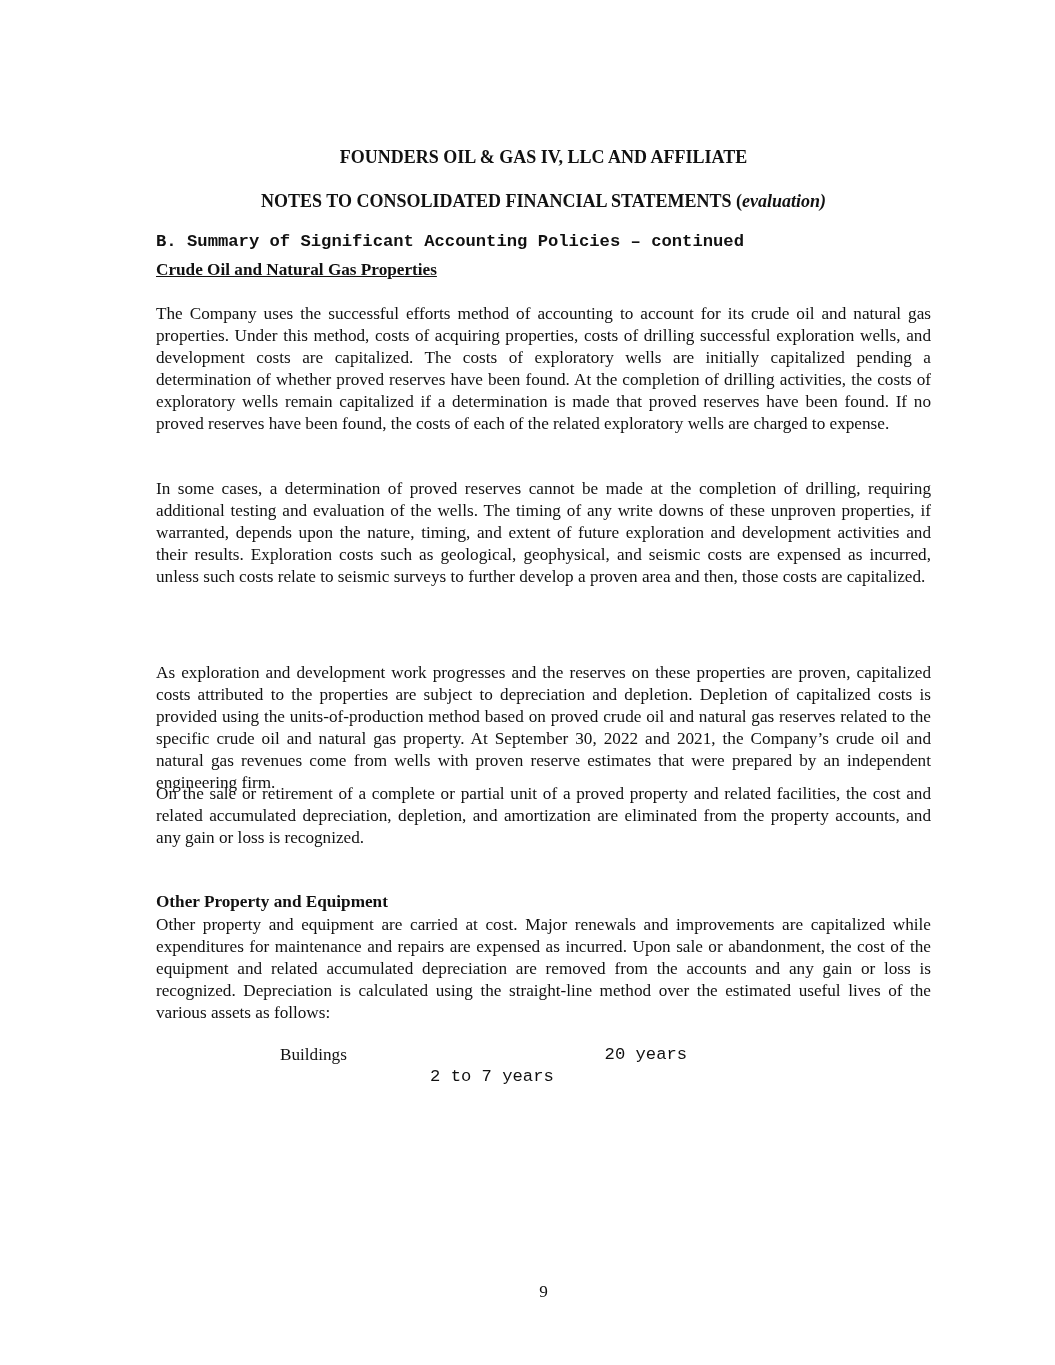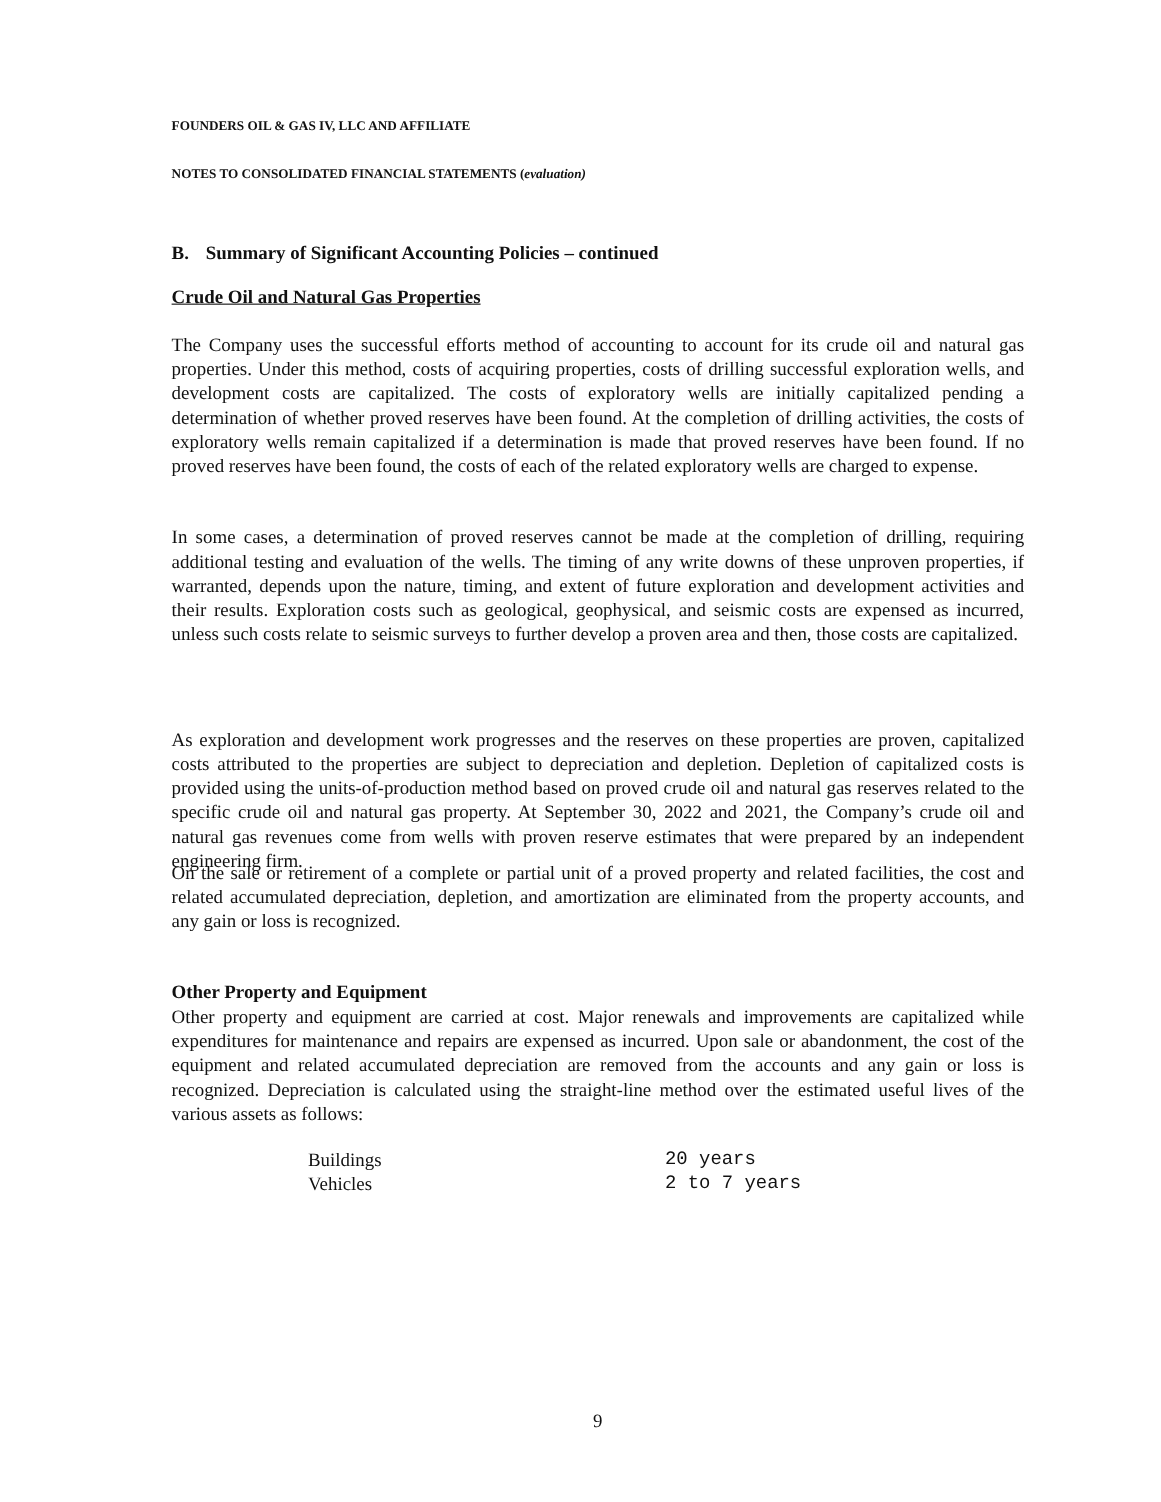--- a/index.html
+++ b/index.html
@@ -13,34 +13,36 @@
   }
   .page {
     position: absolute;
     left: 156px;
     top: 0;
     width: 775px;
   }
   .title {
     position: absolute;
     left: 0; width: 775px;
+    text-align: center;
     font-weight: bold;
-    font-size: 12px;
+    font-size: 18px;
     white-space: nowrap;
+    margin-top: 40px;
   }
   .title1 { top: 107px; }
   .title2 { top: 151px; }
   .title2 i { font-style: italic; }
   .heading {
     position: absolute;
     left: 0;
     font-weight: bold;
     white-space: nowrap;
   }
-  .section-b { top: 220px; }
+  .section-b { top: 232px; font-family: Liberation Mono, monospace; }
   .section-b .letter { display: inline-block; width: 31px; }
   .h-crude { top: 260px; text-decoration: underline; }
   .h-other { top: 892px; }
   .para {
     position: absolute;
     left: 0;
     width: 775px;
     text-align: justify;
     line-height: 21.9px;
     margin: 0;
@@ -93,20 +95,19 @@
   <div class="heading h-other">Other Property and Equipment</div>
 
   <p class="para p5">Other property and equipment are carried at cost.  Major renewals and improvements are capitalized while expenditures for maintenance and repairs are expensed as incurred.  Upon sale or abandonment, the cost of the equipment and related accumulated depreciation are removed from the accounts and any gain or loss is recognized.  Depreciation is calculated using the straight-line method over the estimated useful lives of the various assets as follows:</p>
 
   <div class="lives">
     <div class="lives-row">
       <span class="asset">Buildings</span>
       <span class="life">20 years</span>
     </div>
     <div class="lives-row">
-      <span class="asset">Vehicles</span>
       <span class="life">2 to 7 years</span>
     </div>
   </div>
 
   <div class="page-number">9</div>
 
 </div>
 
 </body></html>

